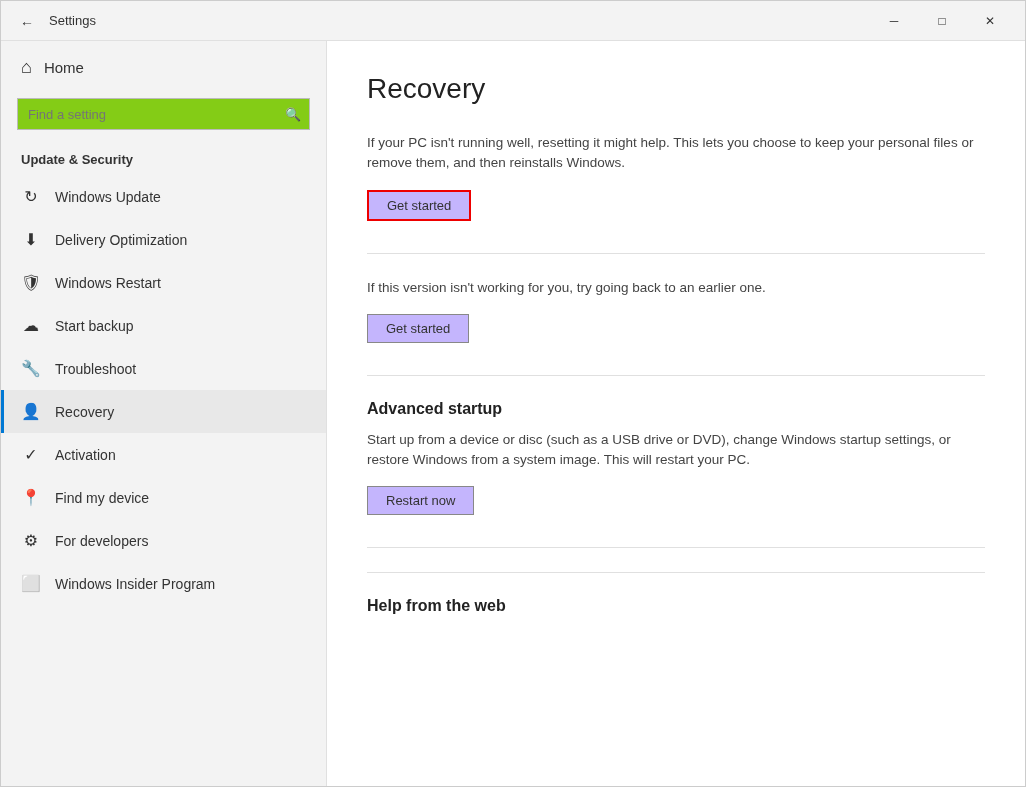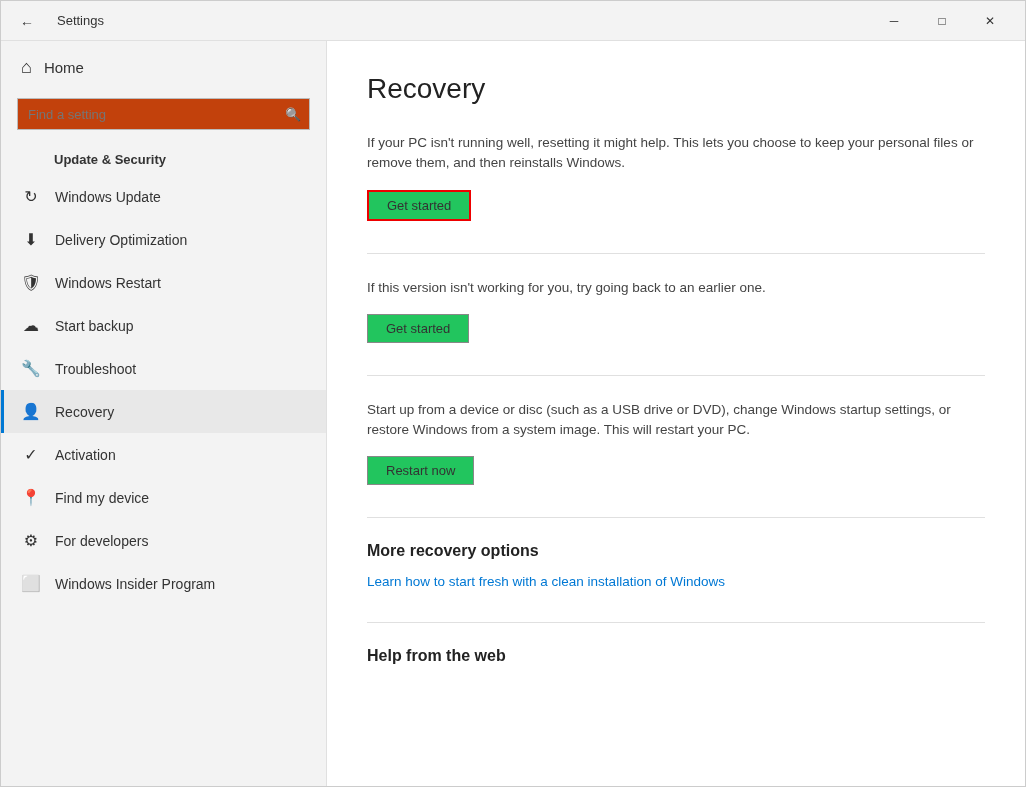--- a/index.html
+++ b/index.html
@@ -35,21 +35,21 @@
       width: 28px;
       height: 28px;
       display: flex;
       align-items: center;
       justify-content: center;
       cursor: pointer;
       color: #333;
       font-size: 14px;
     }
     .titlebar-title {
-      margin-left: 16px;
+      margin-left: 8px;
       font-size: 13px;
       color: #333;
     }
     .titlebar-controls {
       margin-left: auto;
       display: flex;
       gap: 2px;
     }
     .titlebar-btn {
       width: 46px;
@@ -92,38 +92,37 @@
     .sidebar-home-label { font-size: 15px; color: #333; }
     .sidebar-search {
       margin: 4px 16px 12px 16px;
       position: relative;
     }
     .sidebar-search input {
       width: 100%;
       height: 32px;
       padding: 0 30px 0 10px;
       border: 1px solid #bbb;
-      background: #c2410c;
+      background: #84cc16;
       font-size: 13px;
       outline: none;
     }
     .sidebar-search-icon {
       position: absolute;
       right: 8px;
       top: 50%;
       transform: translateY(-50%);
       font-size: 13px;
       color: #555;
     }
     .sidebar-section-title {
       padding: 10px 20px 8px 20px;
       font-size: 13px;
       font-weight: 600;
       color: #333;
-      margin-left: 33px;
     }
     .sidebar-item {
       display: flex;
       align-items: center;
       padding: 12px 20px;
       gap: 14px;
       cursor: pointer;
       position: relative;
     }
     .sidebar-item.active {
@@ -165,21 +164,21 @@
     }
     .section-desc {
       font-size: 13.5px;
       color: #444;
       line-height: 1.5;
       margin-bottom: 16px;
     }
     .btn {
       padding: 6px 18px;
       font-size: 13px;
-      background: #22c55e;
+      background: #c4b5fd;
       border: 1px solid #888;
       cursor: pointer;
       color: #333;
     }
     .btn.highlighted {
       border: 2px solid #e00;
     }
     .section-divider {
       border: none;
       border-top: 1px solid #e0e0e0;
@@ -288,30 +287,27 @@
       <hr class="section-divider">
 
       <div class="section">
         <div class="section-desc">If this version isn't working for you, try going back to an earlier one.</div>
         <button class="btn">Get started</button>
       </div>
 
       <hr class="section-divider">
 
       <div class="section">
+        <div class="section-title">Advanced startup</div>
         <div class="section-desc">Start up from a device or disc (such as a USB drive or DVD), change Windows startup settings, or restore Windows from a system image. This will restart your PC.</div>
         <button class="btn">Restart now</button>
       </div>
 
       <hr class="section-divider">
 
-      <div class="section">
-        <div class="section-title">More recovery options</div>
-        <a class="link-text">Learn how to start fresh with a clean installation of Windows</a>
-      </div>
 
       <hr class="section-divider">
 
       <div class="section">
         <div class="help-title">Help from the web</div>
       </div>
     </div>
   </div>
 </div>
 

